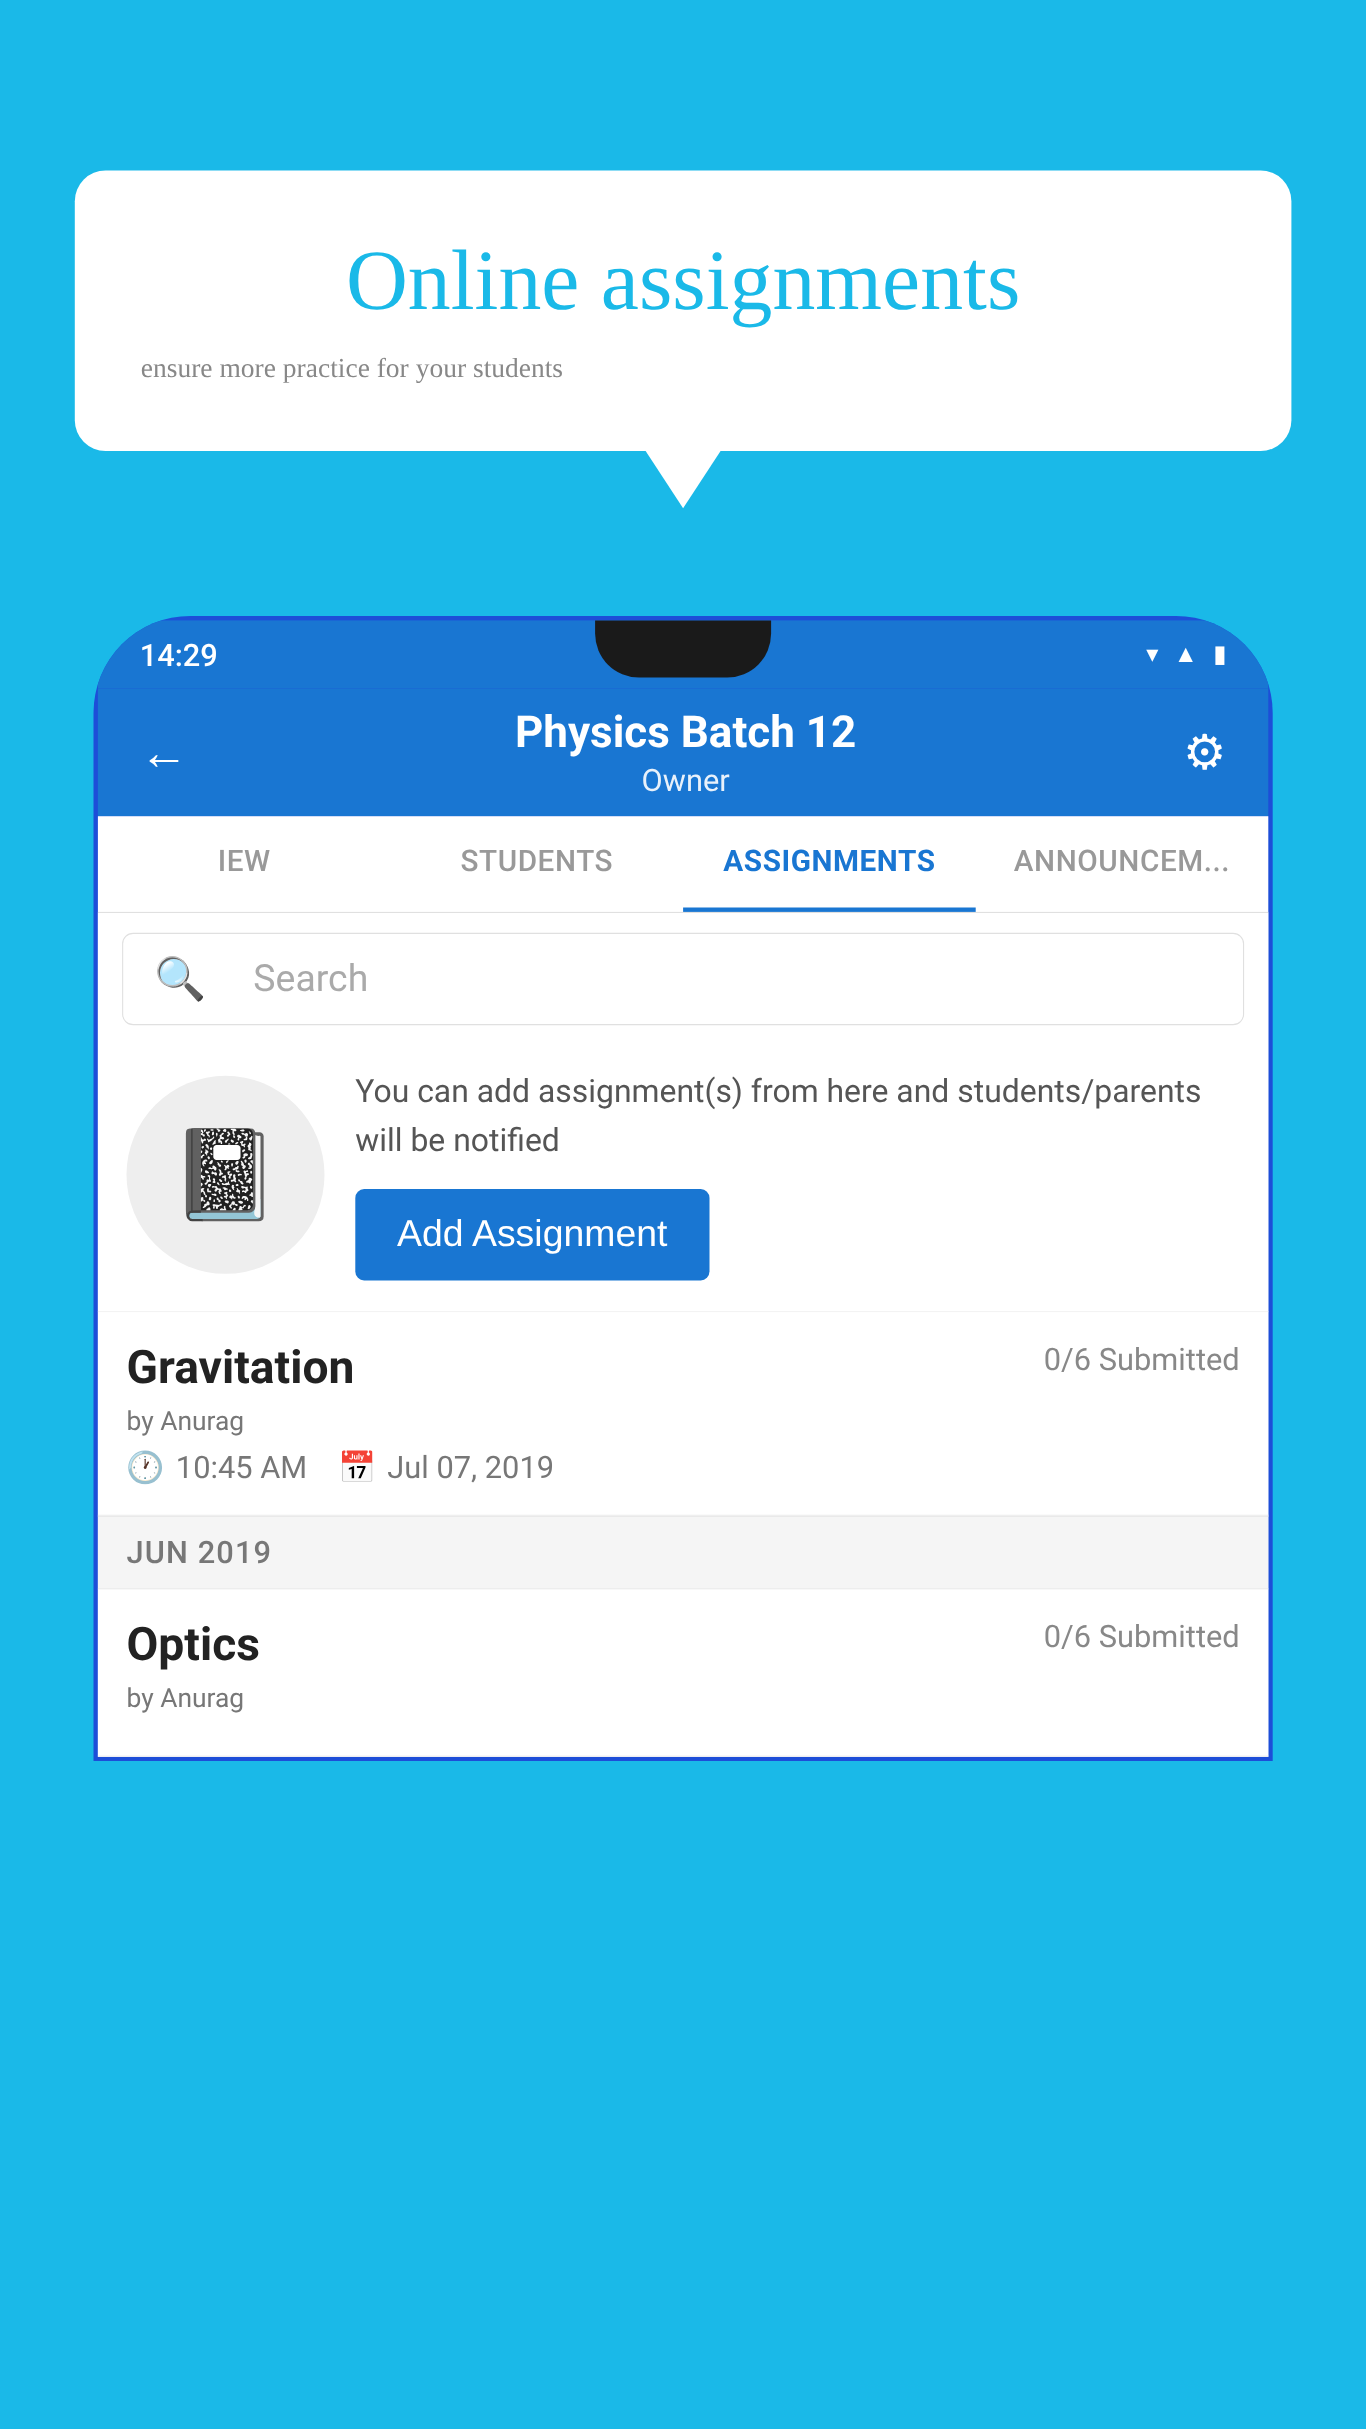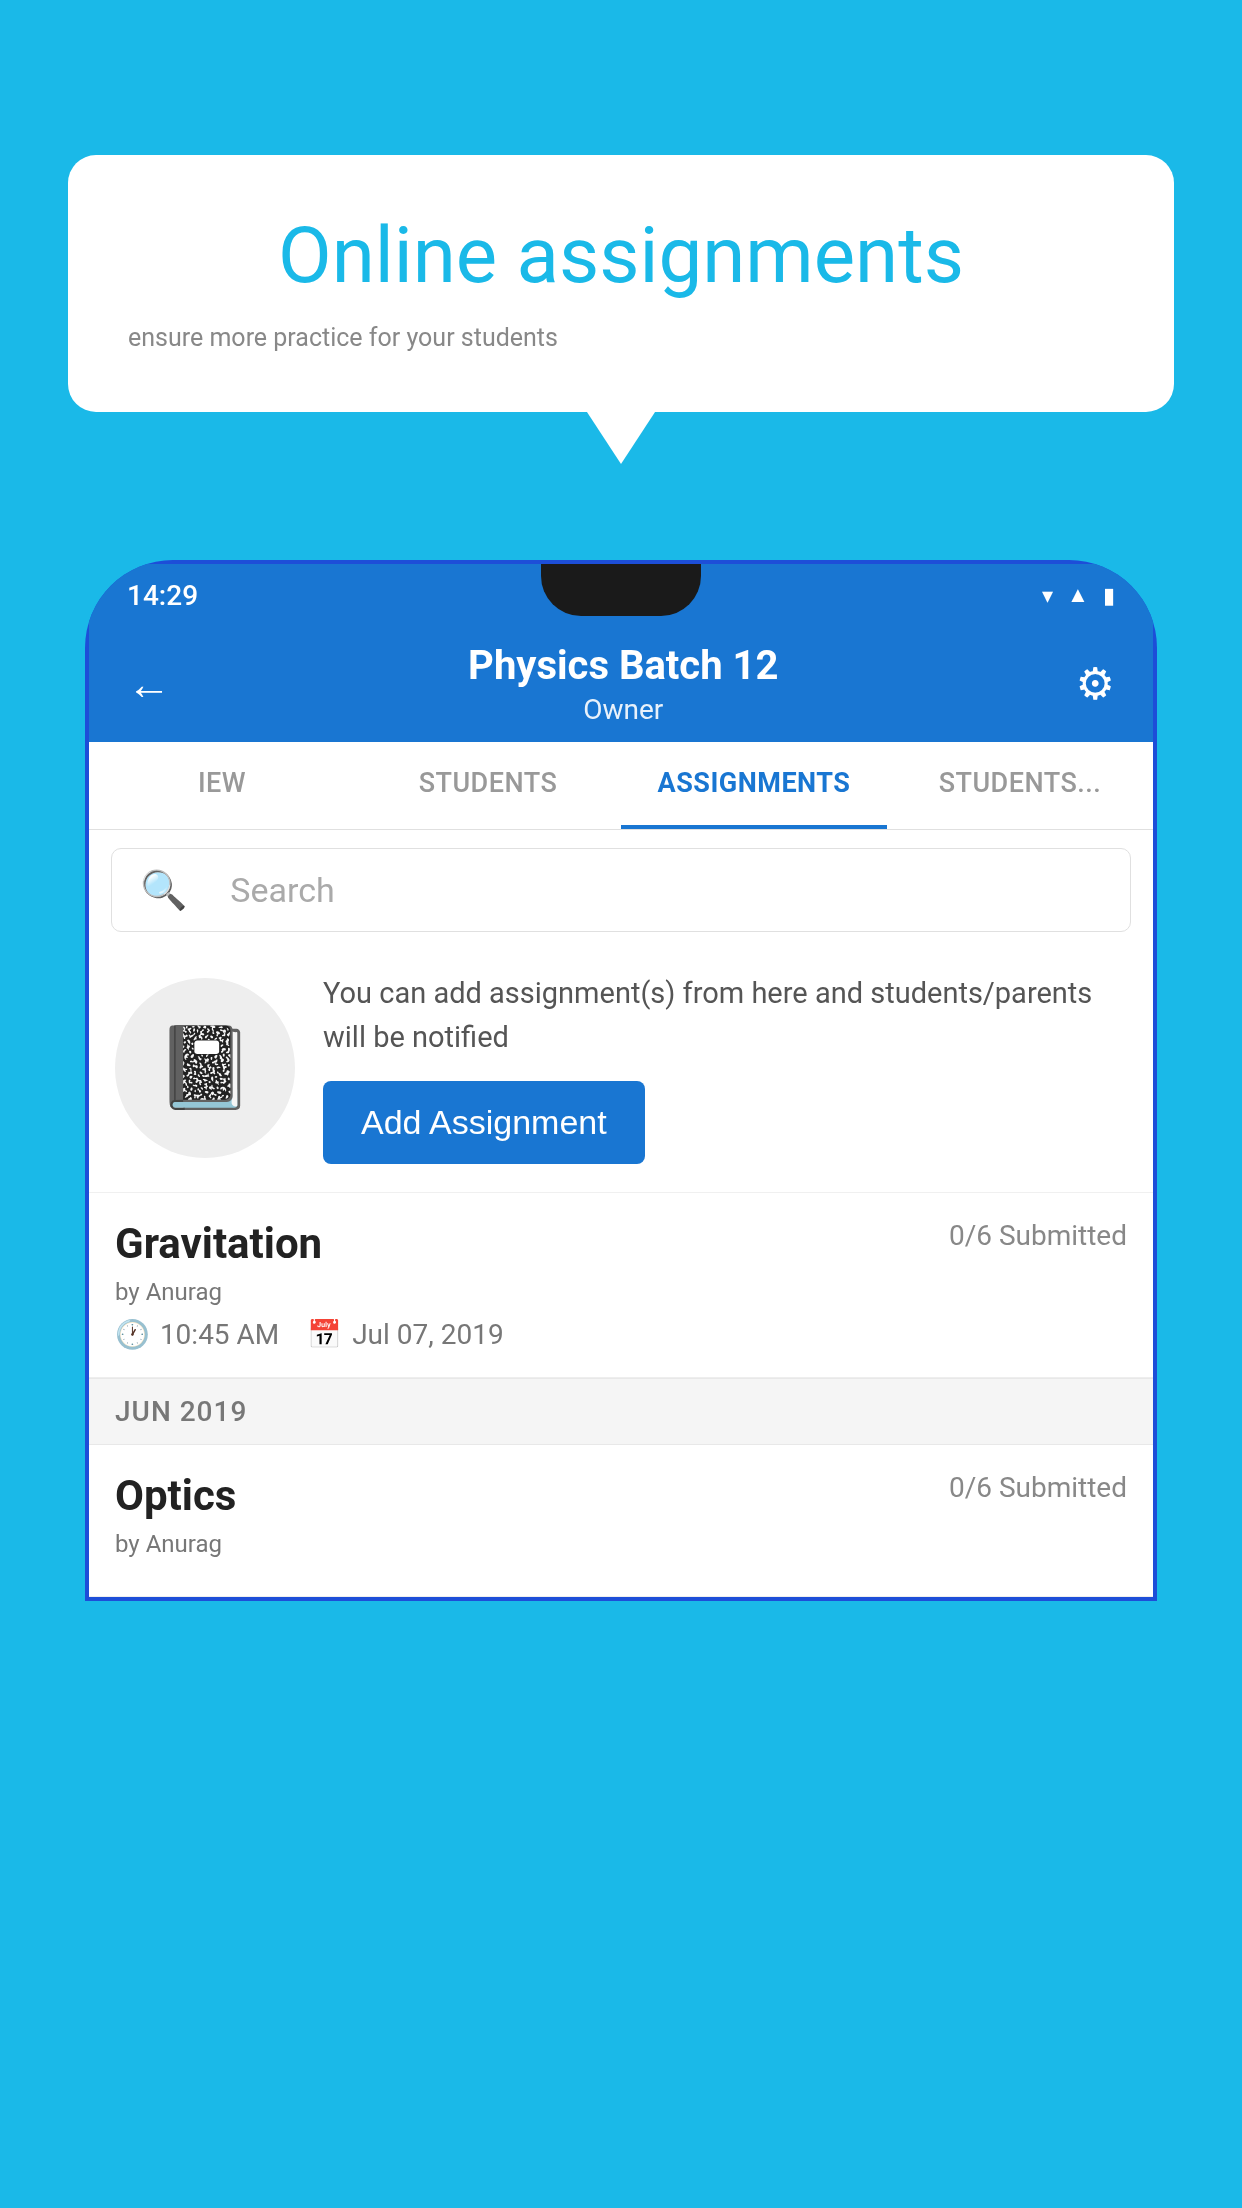--- a/index.html
+++ b/index.html
@@ -12,20 +12,21 @@
       overflow: hidden;
       position: relative;
     }
 
     
     .speech-bubble-container {
       position: absolute;
       top: 155px;
       left: 68px;
       right: 68px;
+      font-family: Liberation Serif, serif;
     }
 
     .speech-bubble {
       background: white;
       border-radius: 28px;
       padding: 55px 60px 60px 60px;
       position: relative;
     }
 
     .speech-bubble::after {
@@ -357,21 +358,21 @@
       <div class="tab-item">
         <span>IEW</span>
       </div>
       <div class="tab-item">
         <span>STUDENTS</span>
       </div>
       <div class="tab-item active">
         <span>ASSIGNMENTS</span>
       </div>
       <div class="tab-item">
-        <span>STUDENTS...</span>
+        <span>ANNOUNCEM...</span>
       </div>
     </div>
 
     <div class="app-content">
 
       <div class="search-bar-container">
         <div class="search-bar">
           <span class="search-icon">🔍</span>
           <span class="search-text">Search</span>
         </div>

